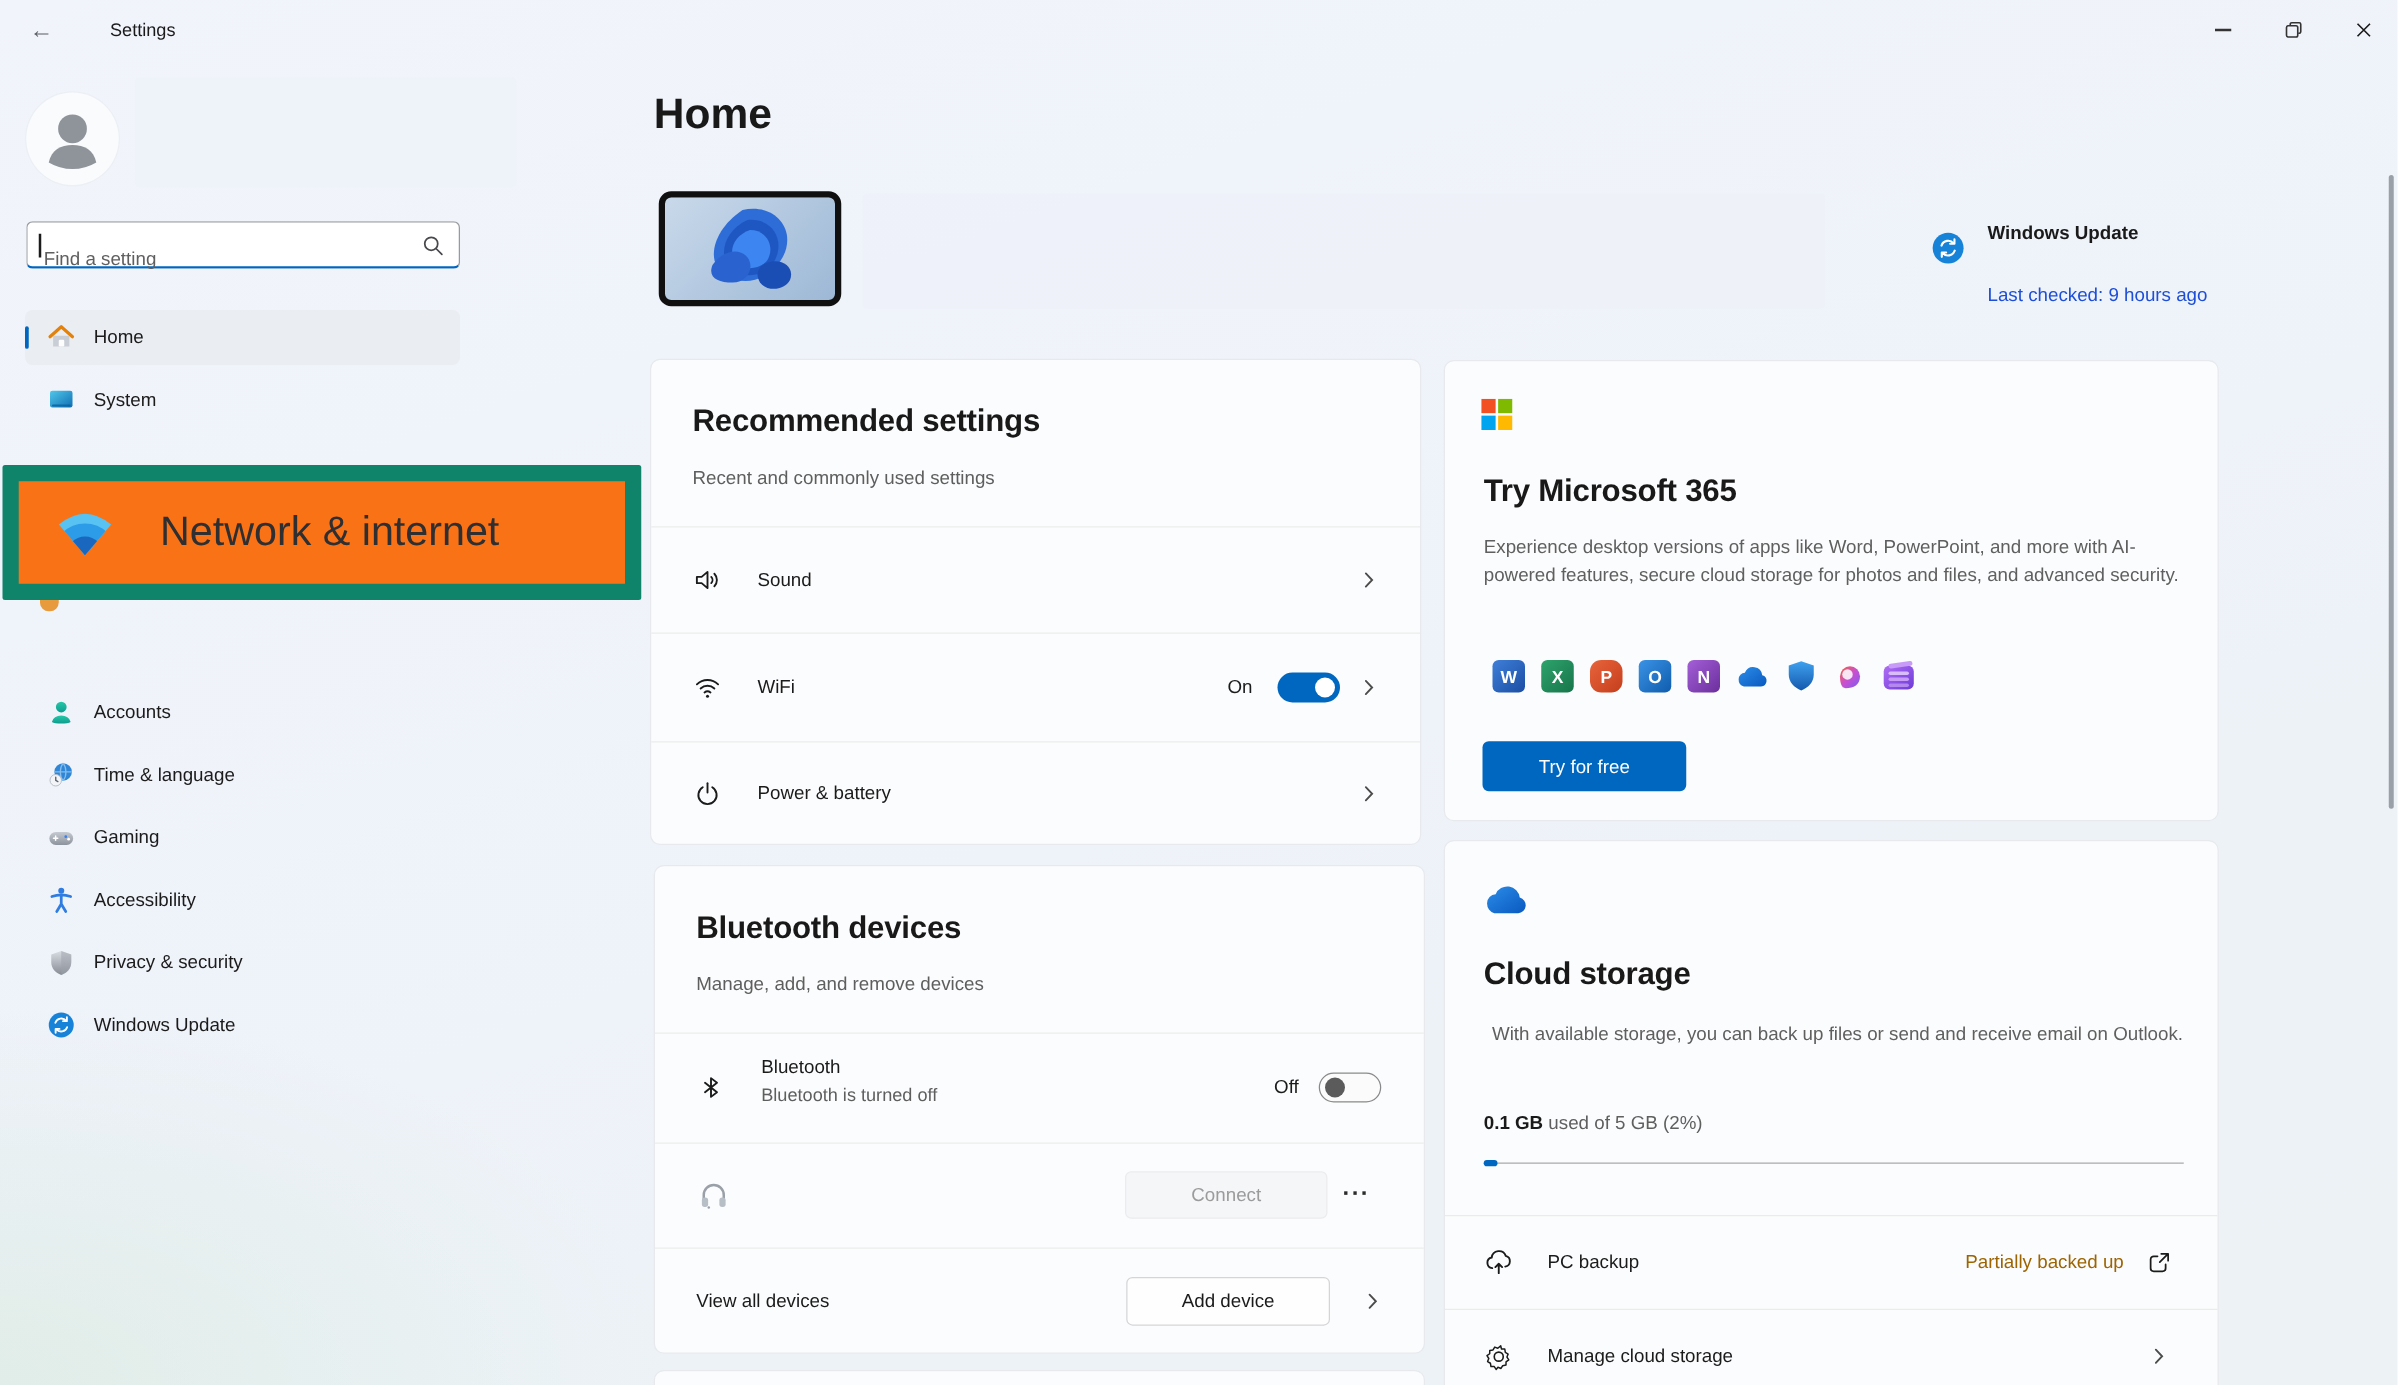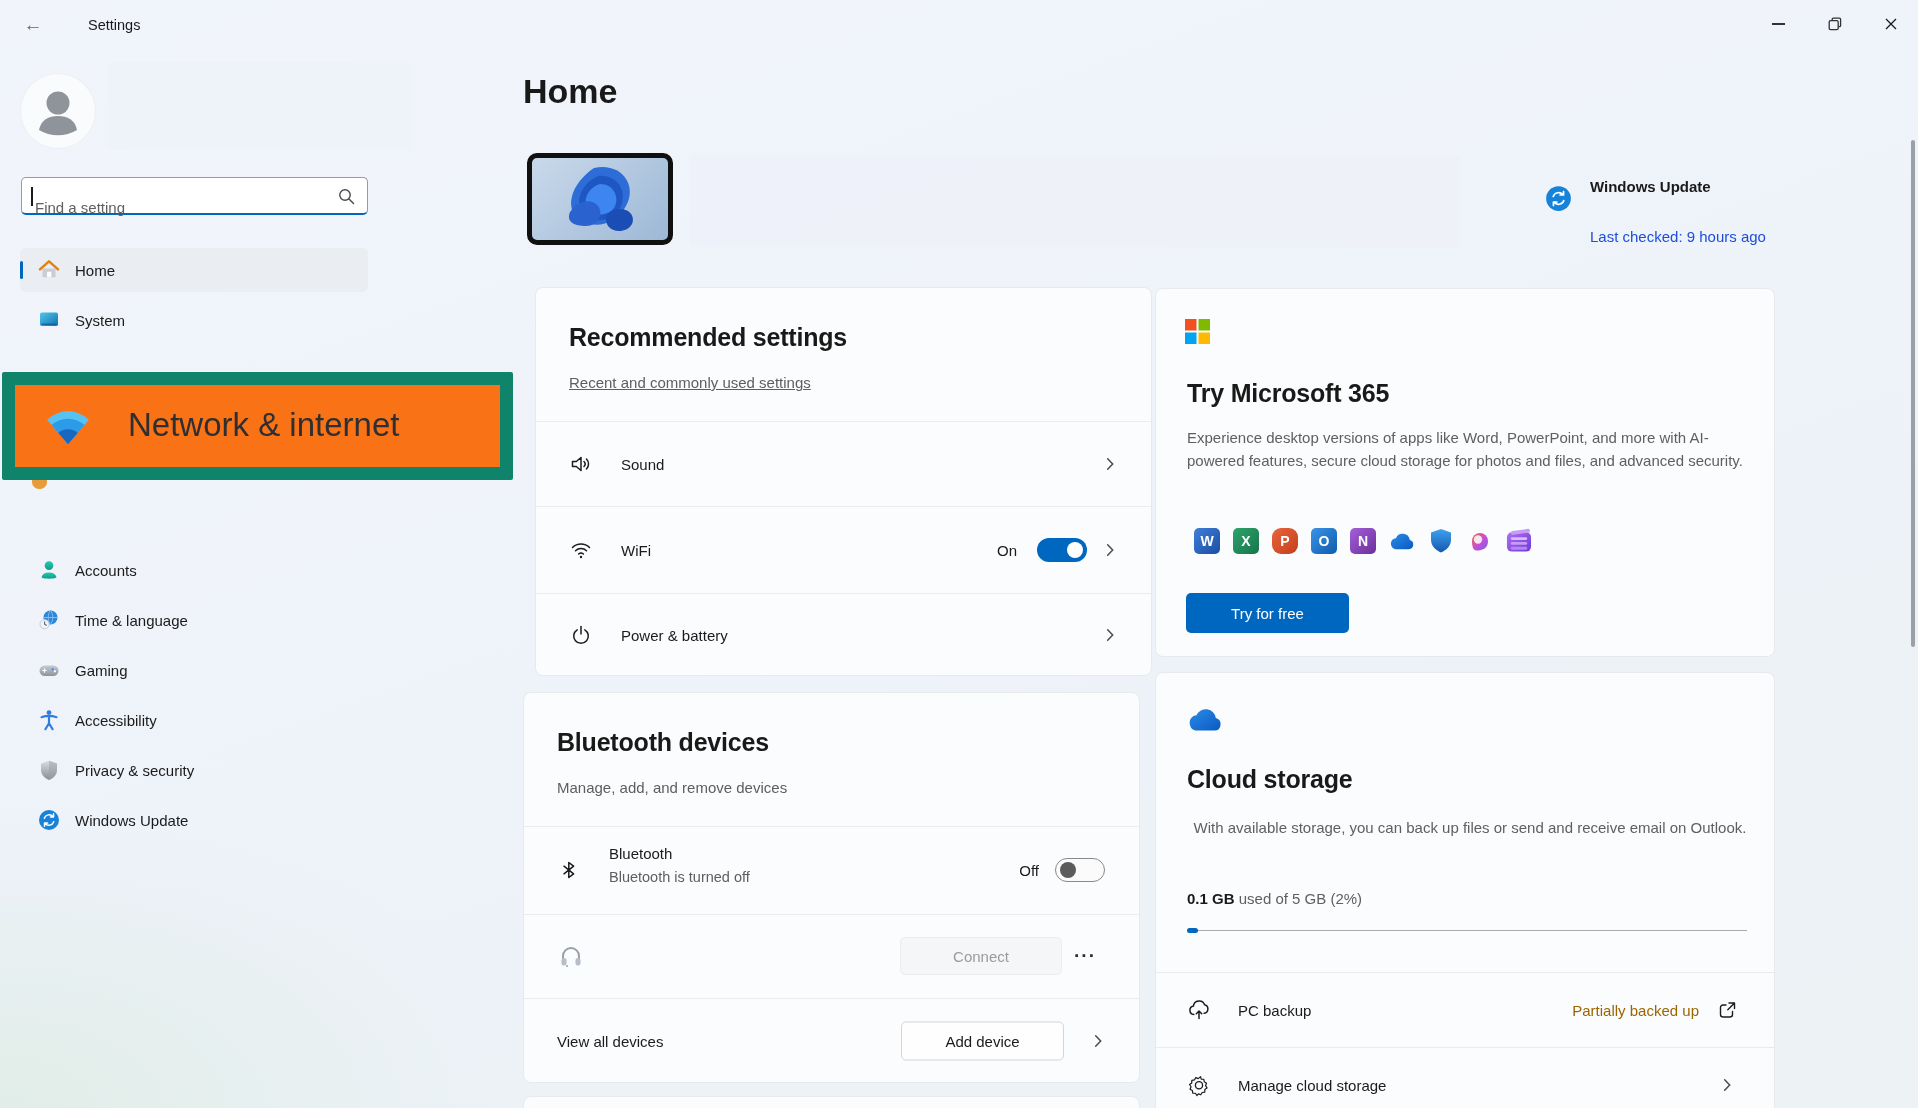--- a/index.html
+++ b/index.html
@@ -202,23 +202,23 @@
 
 <div class="abs" style="left:1540px;top:175px;width:340px;height:56px;">
   <svg class="abs" style="left:5px;top:10px;" width="27" height="27" viewBox="0 0 24 24">
       <circle cx="12" cy="12" r="11" fill="#1783d8"></circle>
       <path d="M7.3 10.2a5 5 0 018.6-1.6M16.5 5.8v3.1h-3.1M16.7 13.8a5 5 0 01-8.6 1.6M7.5 18.2v-3.1h3.1" fill="none" stroke="#fff" stroke-width="1.5" stroke-linecap="round" stroke-linejoin="round"></path>
     </svg>
   <div class="abs" style="left:50px;top:3px;font-size:15px;font-weight:700;color:#1a1a1a;">Windows Update</div>
   <div class="abs" style="left:50px;top:28px;font-size:15px;color:#1d4ed8;margin-top:25px;">Last checked: 9 hours ago</div>
 </div>
 
-<div class="card" style="left:535px;top:287px;width:617px;height:389px;">
+<div class="card" style="left:520px;top:287px;width:617px;height:389px;">
   <div class="card-title" style="top:35px;">Recommended settings</div>
-  <div class="card-sub" style="top:86px;text-decoration:underline;">Recent and commonly used settings</div>
+  <div class="card-sub" style="top:86px;">Recent and commonly used settings</div>
   <div class="divider" style="top:133px;"></div>
 
   <div class="row" style="top:133px;height:85px;">
     <svg class="row-icon" viewBox="0 0 24 24">
         <path d="M3.5 9.5v5h3.8l4.7 4V5.5l-4.7 4z" fill="none" stroke="#1b1b1b" stroke-width="1.5" stroke-linejoin="round"></path>
         <path d="M15 9.5a3.6 3.6 0 010 5M17.5 7a7.2 7.2 0 010 10" fill="none" stroke="#1b1b1b" stroke-width="1.5" stroke-linecap="round"></path>
       </svg>
     <span class="row-label">Sound</span>
     <svg class="chev" viewBox="0 0 12 12">
         <path d="M4 1.5l4.3 4.5L4 10.5" fill="none" stroke="#4c4c4c" stroke-width="1.3" stroke-linecap="round"></path>

